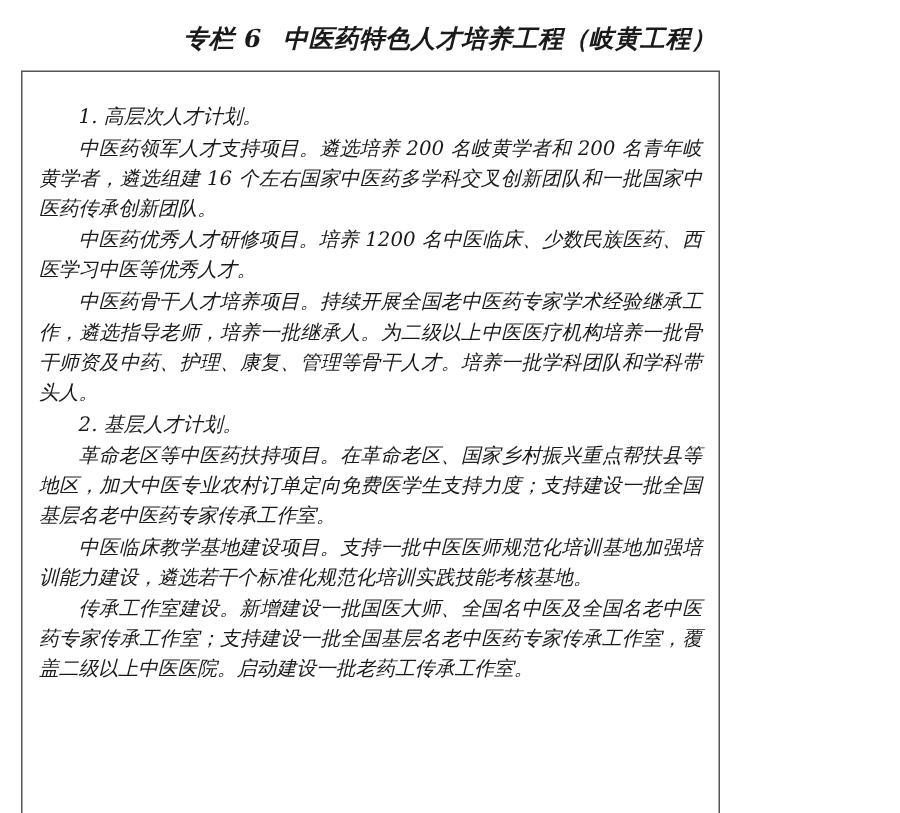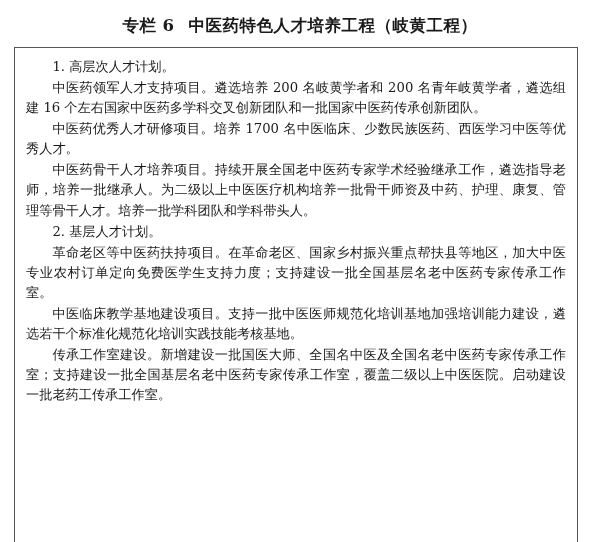--- a/index.html
+++ b/index.html
@@ -13,38 +13,39 @@
     font-family: "DejaVu Serif", "Liberation Serif", serif;
     color: #1a1a1a;
     overflow: hidden;
   }
   .page {
     width: 600px;
     height: 542px;
     box-sizing: border-box;
     padding: 10px 14px 0 14px;
     position: relative;
+    font-style: italic;
   }
   .doc-title {
     text-align: center;
     font-size: 16.5px;
     font-weight: bold;
     letter-spacing: 0.5px;
     margin: 4px 0 10px 0;
     line-height: 1.4;
   }
   .doc-title .title-num {
     margin-right: 14px;
   }
   .frame {
     border: 1px solid #555;
     box-sizing: border-box;
-    width: 564px;
+    width: 466px;
     height: 496px;
-    padding: 9px 11px 6px 11px;
+    padding: 21px 11px 6px 11px;
     overflow: hidden;
   }
   .para {
     font-size: 13.2px;
     line-height: 1.52;
     text-align: justify;
     text-justify: inter-ideograph;
     margin: 0 0 1px 0;
     text-indent: 2em;
     word-break: break-all;
@@ -55,21 +56,21 @@
 
 <div class="page">
 
   <div class="doc-title">
     <span class="title-num">专栏 6</span><span>中医药特色人才培养工程（岐黄工程）</span>
   </div>
 
   <div class="frame">
     <p class="para">1. 高层次人才计划。</p>
     <p class="para">中医药领军人才支持项目。遴选培养 200 名岐黄学者和 200 名青年岐黄学者，遴选组建 16 个左右国家中医药多学科交叉创新团队和一批国家中医药传承创新团队。</p>
-    <p class="para">中医药优秀人才研修项目。培养 1700 名中医临床、少数民族医药、西医学习中医等优秀人才。</p>
+    <p class="para">中医药优秀人才研修项目。培养 1200 名中医临床、少数民族医药、西医学习中医等优秀人才。</p>
     <p class="para">中医药骨干人才培养项目。持续开展全国老中医药专家学术经验继承工作，遴选指导老师，培养一批继承人。为二级以上中医医疗机构培养一批骨干师资及中药、护理、康复、管理等骨干人才。培养一批学科团队和学科带头人。</p>
     <p class="para">2. 基层人才计划。</p>
     <p class="para">革命老区等中医药扶持项目。在革命老区、国家乡村振兴重点帮扶县等地区，加大中医专业农村订单定向免费医学生支持力度；支持建设一批全国基层名老中医药专家传承工作室。</p>
     <p class="para">中医临床教学基地建设项目。支持一批中医医师规范化培训基地加强培训能力建设，遴选若干个标准化规范化培训实践技能考核基地。</p>
     <p class="para">传承工作室建设。新增建设一批国医大师、全国名中医及全国名老中医药专家传承工作室；支持建设一批全国基层名老中医药专家传承工作室，覆盖二级以上中医医院。启动建设一批老药工传承工作室。</p>
   </div>
 
 </div>
 
 </body></html>

